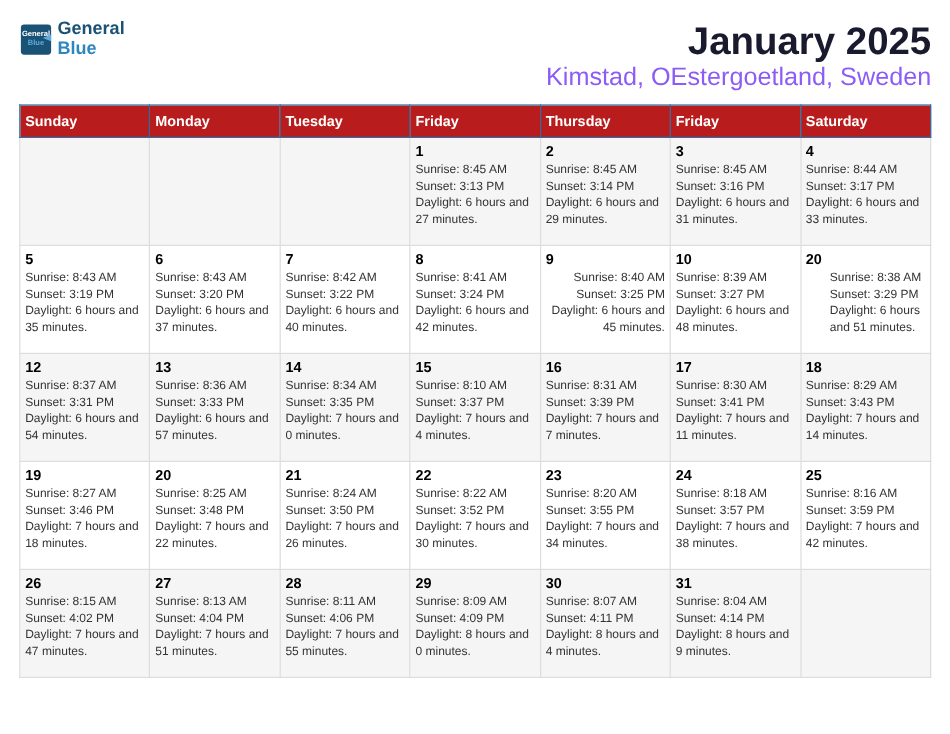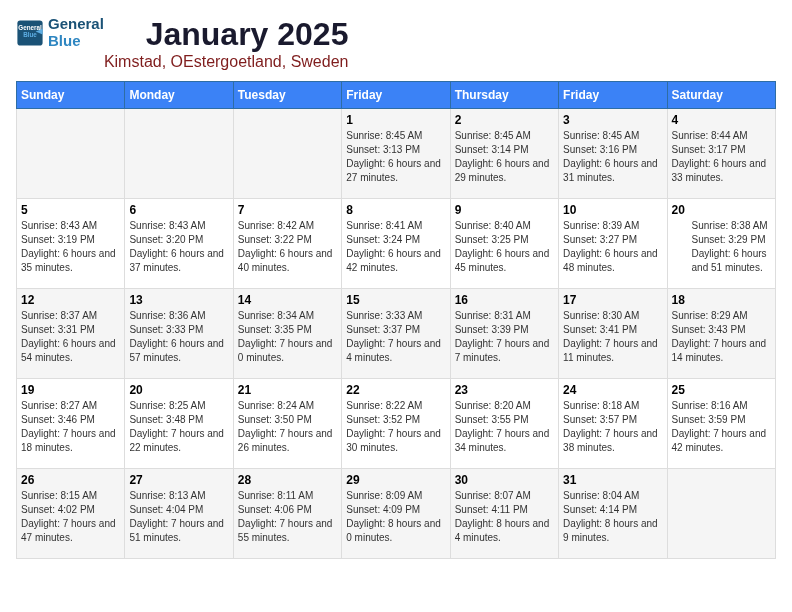--- a/index.html
+++ b/index.html
@@ -5,20 +5,21 @@
     * { box-sizing: border-box; margin: 0; padding: 0; }
     body {
       font-family: Arial, sans-serif;
       background: #fff;
       width: 792px;
       min-height: 612px;
       padding: 16px;
     }
     .header-area {
       display: flex;
+      justify-content: space-between;
       align-items: flex-start;
       margin-bottom: 10px;
     }
     .logo {
       display: flex;
       align-items: center;
       gap: 4px;
     }
     .logo-icon {
       width: 28px;
@@ -26,30 +27,30 @@
     }
     .title-area {
       text-align: right;
     }
     .page-title {
       font-size: 32px;
       font-weight: bold;
       color: #1a1a2e;
     }
     .page-subtitle {
-      font-size: 16px;
-      color: #7f1d1d;
+      font-size: 21px;
+      color: #8b5cf6;
     }
     table {
       width: 100%;
       border-collapse: collapse;
       font-size: 11px;
     }
     thead tr {
-      background-color: #3b82f6;
+      background-color: #b91c1c;
       color: #fff;
     }
     thead th {
       padding: 6px 4px;
       text-align: left;
       font-weight: bold;
       font-size: 12px;
       border: 1px solid #2e6da4;
     }
     tbody tr {
@@ -165,21 +166,21 @@
 Daylight: 6 hours and 40 minutes.</div>
         </td>
         <td>
           <span class="day-number">8</span>
           <div class="day-info" style="white-space: pre-line;">Sunrise: 8:41 AM
 Sunset: 3:24 PM
 Daylight: 6 hours and 42 minutes.</div>
         </td>
         <td>
           <span class="day-number">9</span>
-          <div class="day-info" style="white-space: pre-line;">Sunrise: 8:40 AM
+          <div class="day-info" style="white-space: pre-line; text-align: right;">Sunrise: 8:40 AM
 Sunset: 3:25 PM
 Daylight: 6 hours and 45 minutes.</div>
         </td>
         <td>
           <span class="day-number">10</span>
           <div class="day-info" style="white-space: pre-line;">Sunrise: 8:39 AM
 Sunset: 3:27 PM
 Daylight: 6 hours and 48 minutes.</div>
         </td>
         <td>
@@ -203,21 +204,21 @@
 Daylight: 6 hours and 57 minutes.</div>
         </td>
         <td>
           <span class="day-number">14</span>
           <div class="day-info" style="white-space: pre-line;">Sunrise: 8:34 AM
 Sunset: 3:35 PM
 Daylight: 7 hours and 0 minutes.</div>
         </td>
         <td>
           <span class="day-number">15</span>
-          <div class="day-info" style="white-space: pre-line;">Sunrise: 3:33 AM
+          <div class="day-info" style="white-space: pre-line;">Sunrise: 8:10 AM
 Sunset: 3:37 PM
 Daylight: 7 hours and 4 minutes.</div>
         </td>
         <td>
           <span class="day-number">16</span>
           <div class="day-info" style="white-space: pre-line;">Sunrise: 8:31 AM
 Sunset: 3:39 PM
 Daylight: 7 hours and 7 minutes.</div>
         </td>
         <td>

